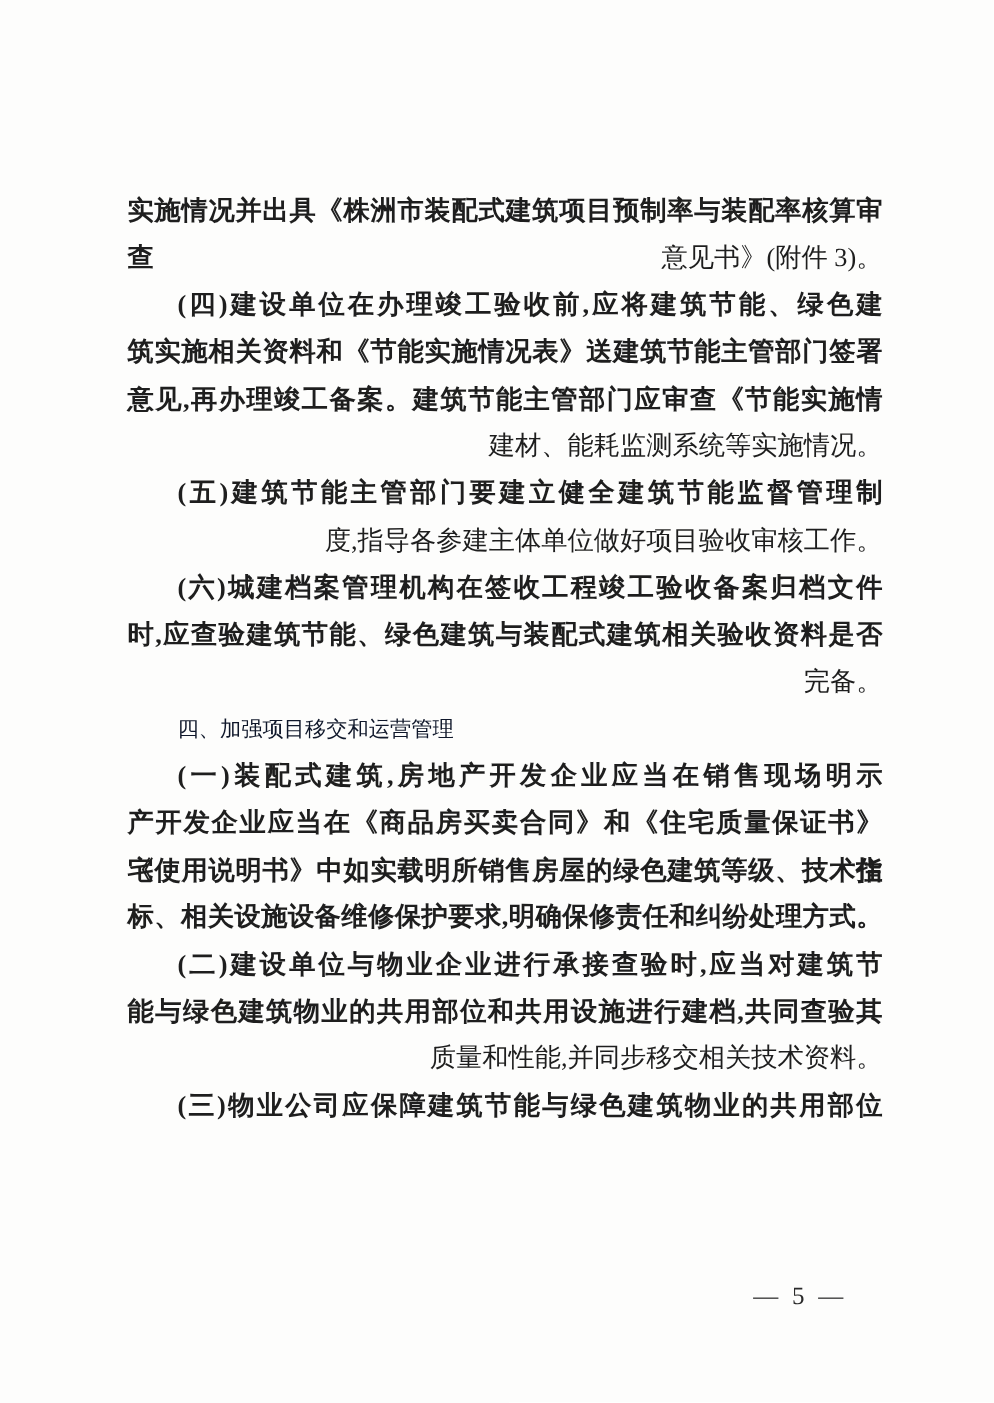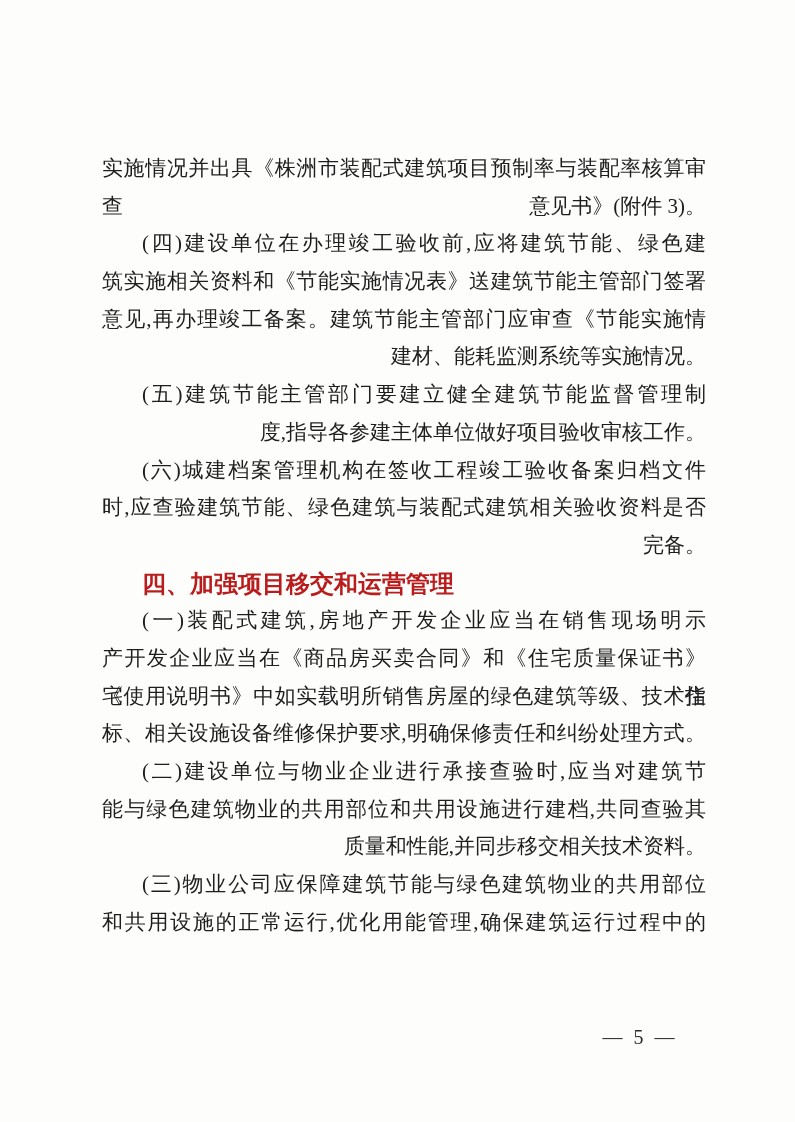--- a/index.html
+++ b/index.html
@@ -26,32 +26,33 @@
     line-height: 37.7px;
     font-size: 21px;
     color: #1e1e1e;
     white-space: nowrap;
   }
   .line.fill {
     white-space: normal;
     text-align: justify;
     text-align-last: justify;
     text-justify: inter-character;
+    font-weight: bold;
   }
   .line.end {
     text-align: right;
   }
   .line.indent {
     text-indent: 40px;
   }
   .line.heading {
     font-family: "Liberation Sans", "DejaVu Sans", sans-serif;
-    font-weight: bold;
-    font-size: 24px;
-    color: #b91c1c;
+    font-weight: normal;
+    font-size: 17px;
+    color: #0f172a;
     text-align: left;
     text-align-last: left;
   }
   .page-number {
     position: absolute;
     left: 592px;
     top: 1026px;
     width: 96px;
     text-align: center;
     font-size: 20px;
@@ -78,16 +79,15 @@
       <div class="line end">完备。</div>
       <div class="line heading indent">四、加强项目移交和运营管理</div>
       <div class="line fill indent">(一)装配式建筑,房地产开发企业应当在销售现场明示</div>
       <div class="line fill">产开发企业应当在《商品房买卖合同》和《住宅质量保证书》《住</div>
       <div class="line fill">宅使用说明书》中如实载明所销售房屋的绿色建筑等级、技术指</div>
       <div class="line fill">标、相关设施设备维修保护要求,明确保修责任和纠纷处理方式。</div>
       <div class="line fill indent">(二)建设单位与物业企业进行承接查验时,应当对建筑节</div>
       <div class="line fill">能与绿色建筑物业的共用部位和共用设施进行建档,共同查验其</div>
       <div class="line end">质量和性能,并同步移交相关技术资料。</div>
       <div class="line fill indent">(三)物业公司应保障建筑节能与绿色建筑物业的共用部位</div>
-      <div class="line fill">和共用设施的正常运行,优化用能管理,确保建筑运行过程中的</div>
     </div>
   <div class="page-number">— 5 —</div>
 </div>
 
 </body></html>

